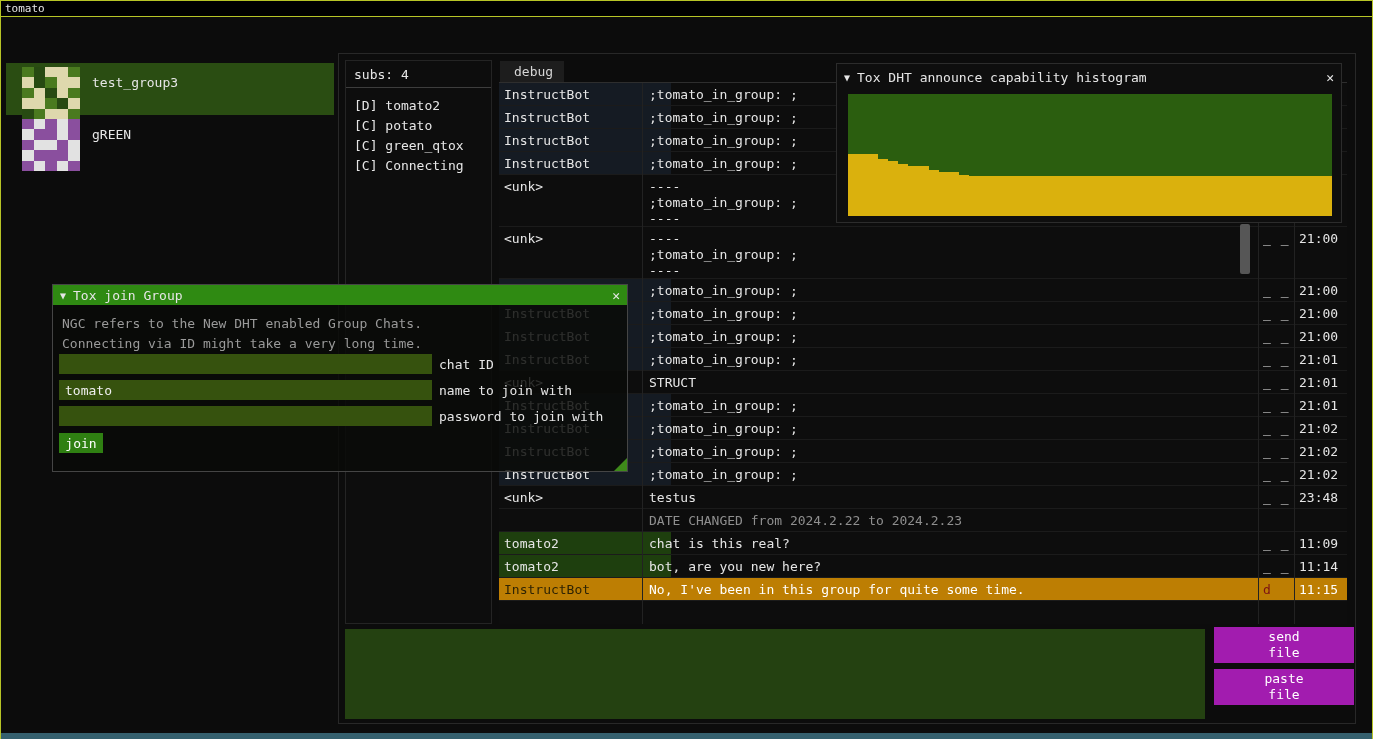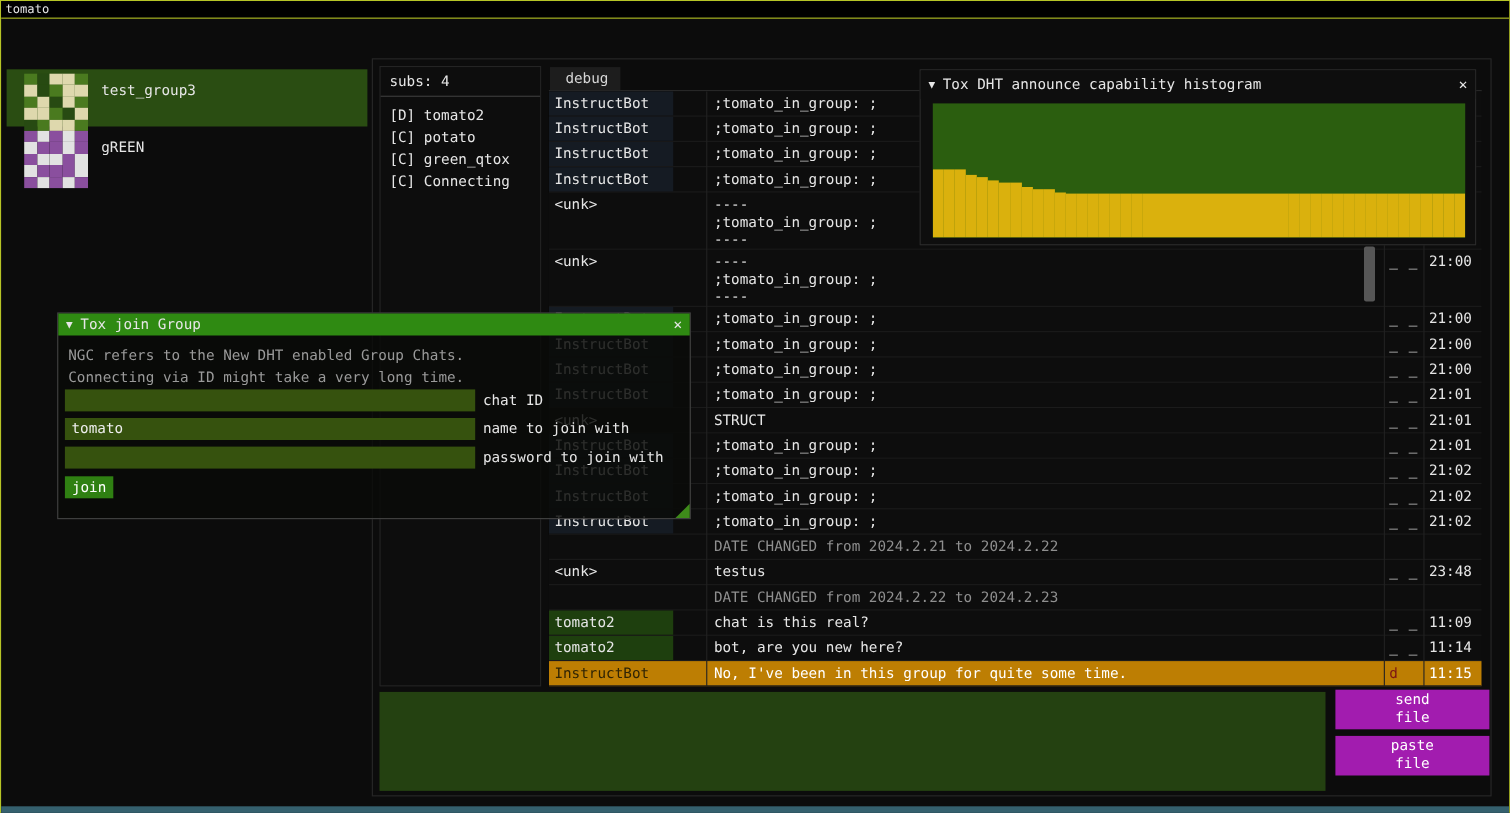--- a/index.html
+++ b/index.html
@@ -35,21 +35,21 @@
   .chat-area{position:absolute;left:160px;top:6px;width:848px;height:564px;}
   .tab-bar{position:relative;height:22px;border-bottom:1px solid #2e2e2e;}
   .tab{position:absolute;left:1px;top:1px;width:64px;height:21px;background:#1d1d1d;
        padding:3px 0 0 14px;box-sizing:border-box;color:#d6d6d6;}
   .table{position:absolute;left:0;top:23px;width:848px;height:541px;background:#0d0d0d;overflow:hidden;}
   .col-line{position:absolute;top:0;bottom:0;width:1px;background:#222;z-index:3;pointer-events:none;}
   .cl1{left:143px;}.cl2{left:759px;}.cl3{left:795px;}
   .scroll-thumb{position:absolute;left:741px;top:141px;width:10px;height:50px;background:#565656;border-radius:2px;z-index:3;}
   .row{position:relative;width:100%;border-bottom:1px solid #1b1b1b;box-sizing:border-box;}
   .cell{position:absolute;top:0;bottom:0;box-sizing:border-box;}
-  .name{left:0;width:113px;padding:4px 0 0 5px;white-space:nowrap;overflow:hidden;}
+  .name{left:0;width:172px;padding:4px 0 0 5px;white-space:nowrap;overflow:hidden;}
   .msg{left:144px;width:614px;padding:4px 0 0 6px;white-space:pre-line;line-height:16px;overflow:hidden;}
   .flags{left:760px;width:34px;padding:4px 0 0 4px;letter-spacing:1px;}
   .time{left:796px;width:52px;padding:4px 0 0 4px;}
   .n-bot{background:#151b23;}
   .n-self{background:#1e3f0e;}
   .date-text{color:#8f8f8f;}
   .row.hl{background:#bd7e03;}
   .row.hl .name{color:#2f2404;background:transparent;}
   .row.hl .flags{color:#7c1414;}
   .row.hl .msg,.row.hl .time{color:#fff;}
@@ -268,23 +268,20 @@
             <div class="cell msg">;tomato_in_group: ;</div>
             <div class="cell flags">_ _</div>
             <div class="cell time">21:02</div>
           </div>
           <div class="row" style="height: 23px;">
             <div class="cell name n-bot">InstructBot</div>
             <div class="cell msg">;tomato_in_group: ;</div>
             <div class="cell flags">_ _</div>
             <div class="cell time">21:02</div>
           </div>
-          <div class="row date-row" style="height: 23px;">
-            <div class="cell msg date-text">DATE CHANGED from 2024.2.21 to 2024.2.22</div>
-          </div>
           <div class="row" style="height: 23px;">
             <div class="cell name n-unk">&lt;unk&gt;</div>
             <div class="cell msg">testus</div>
             <div class="cell flags">_ _</div>
             <div class="cell time">23:48</div>
           </div>
           <div class="row date-row" style="height: 23px;">
             <div class="cell msg date-text">DATE CHANGED from 2024.2.22 to 2024.2.23</div>
           </div>
           <div class="row" style="height: 23px;">

